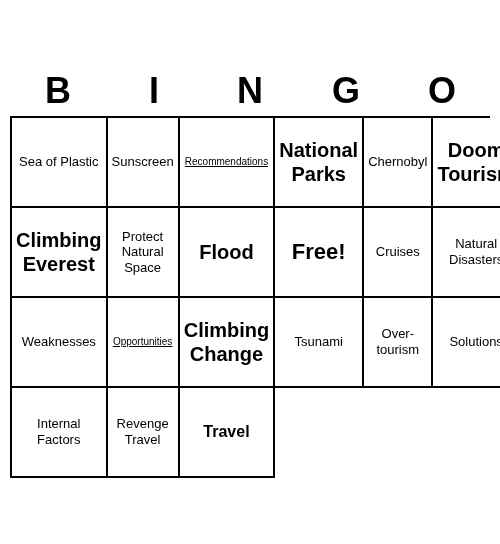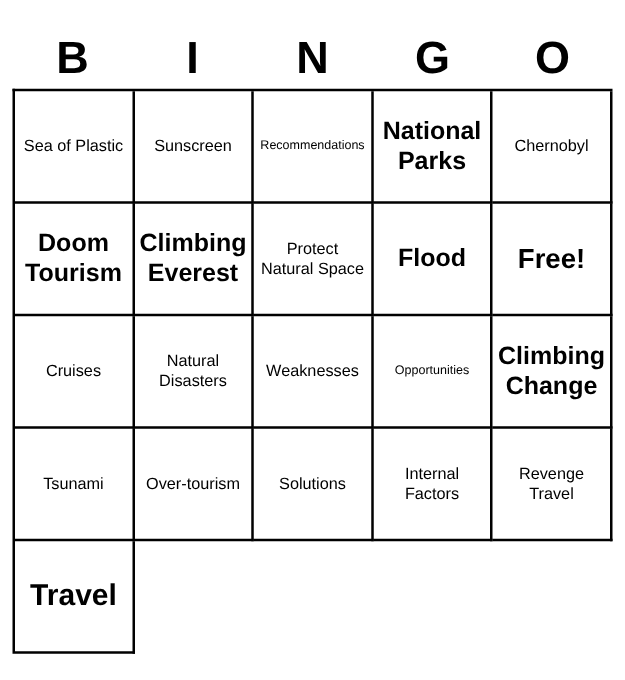--- a/index.html
+++ b/index.html
@@ -31,21 +31,21 @@
 
     .bingo-header-cell {
       font-size: 36px;
       font-weight: bold;
       padding: 4px 0;
       font-family: Arial, sans-serif;
     }
 
     .bingo-grid {
       display: grid;
-      grid-template-columns: repeat(5, 1fr);
+      grid-template-columns: repeat(6, 1fr);
       border-left: 2px solid #000;
       border-top: 2px solid #000;
     }
 
     .bingo-cell {
       border-right: 2px solid #000;
       border-bottom: 2px solid #000;
       min-height: 90px;
       display: flex;
       align-items: center;
@@ -57,29 +57,30 @@
       font-family: Arial, sans-serif;
     }
 
     .bingo-cell.large-text {
       font-size: 20px;
       font-weight: bold;
     }
 
     .bingo-cell.small-text {
       font-size: 10px;
+      text-decoration: underline;
     }
 
     .bingo-cell.free {
       font-size: 22px;
       font-weight: bold;
     }
 
     .bingo-cell.xl-text {
-      font-size: 24px;
+      font-size: 16px;
       font-weight: bold;
     }
   </style>
 </head>
 <body>
 
 <div class="bingo-container">
   <div class="bingo-header">
   <div class="bingo-header-cell">B</div>
       <div class="bingo-header-cell">I</div>

